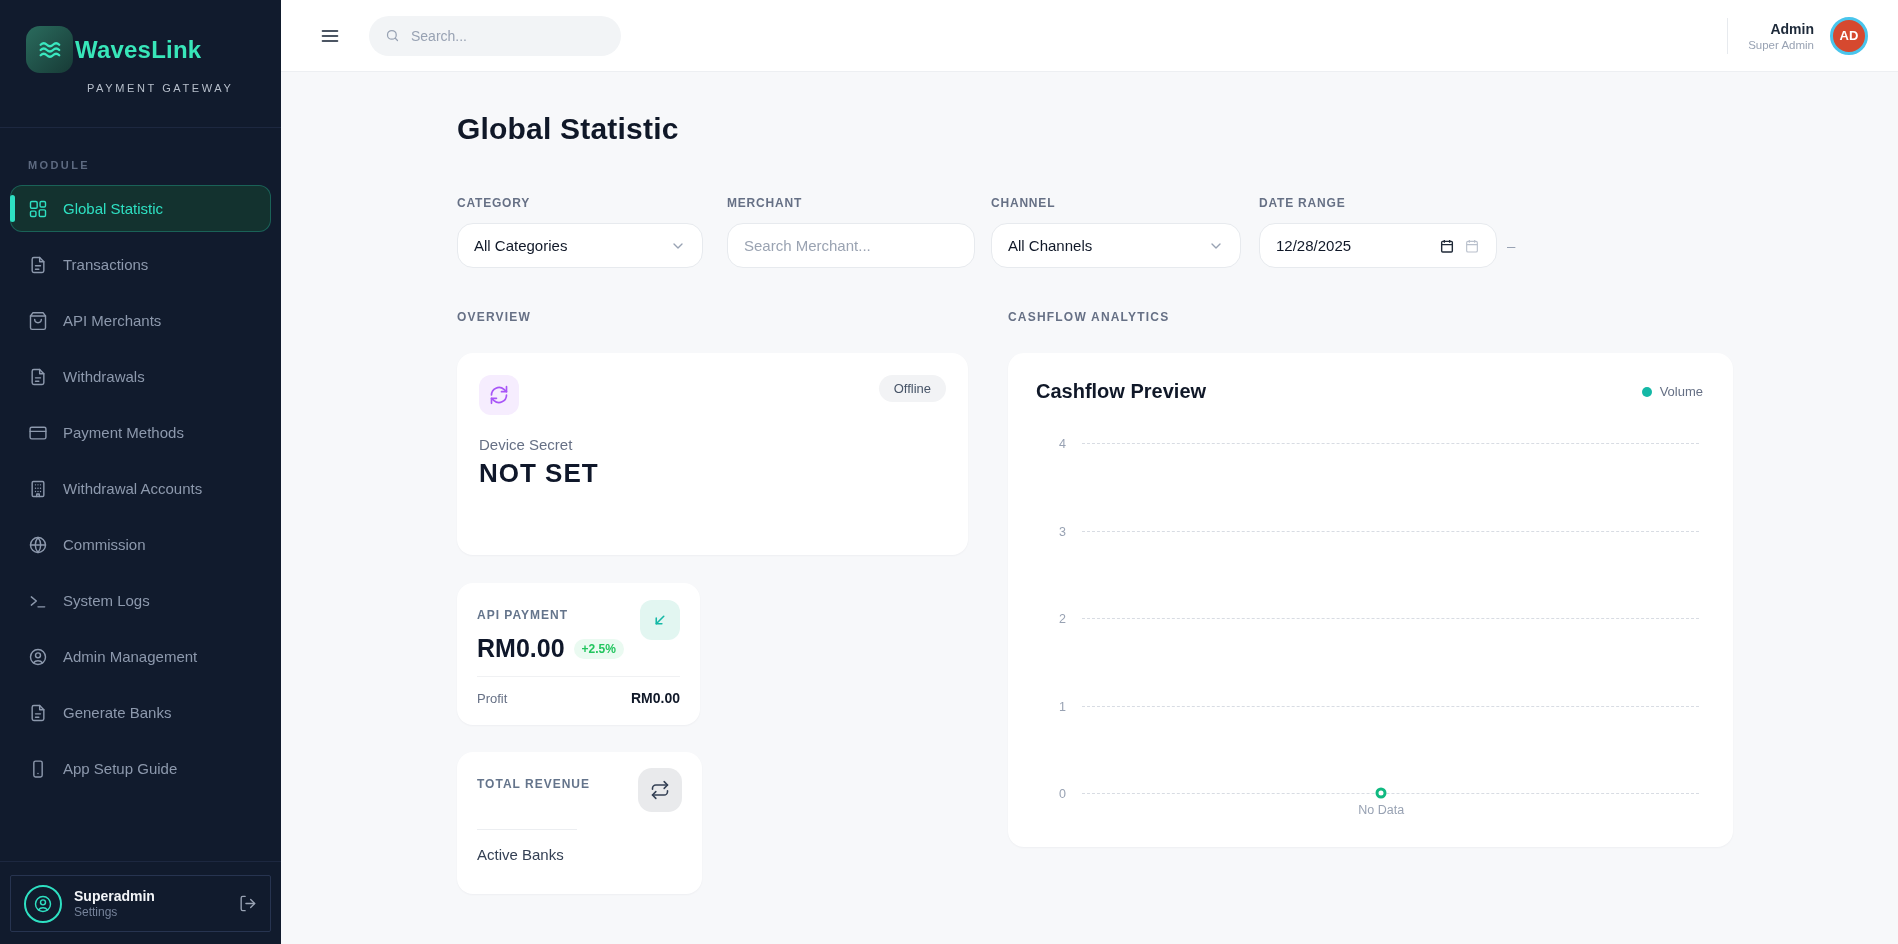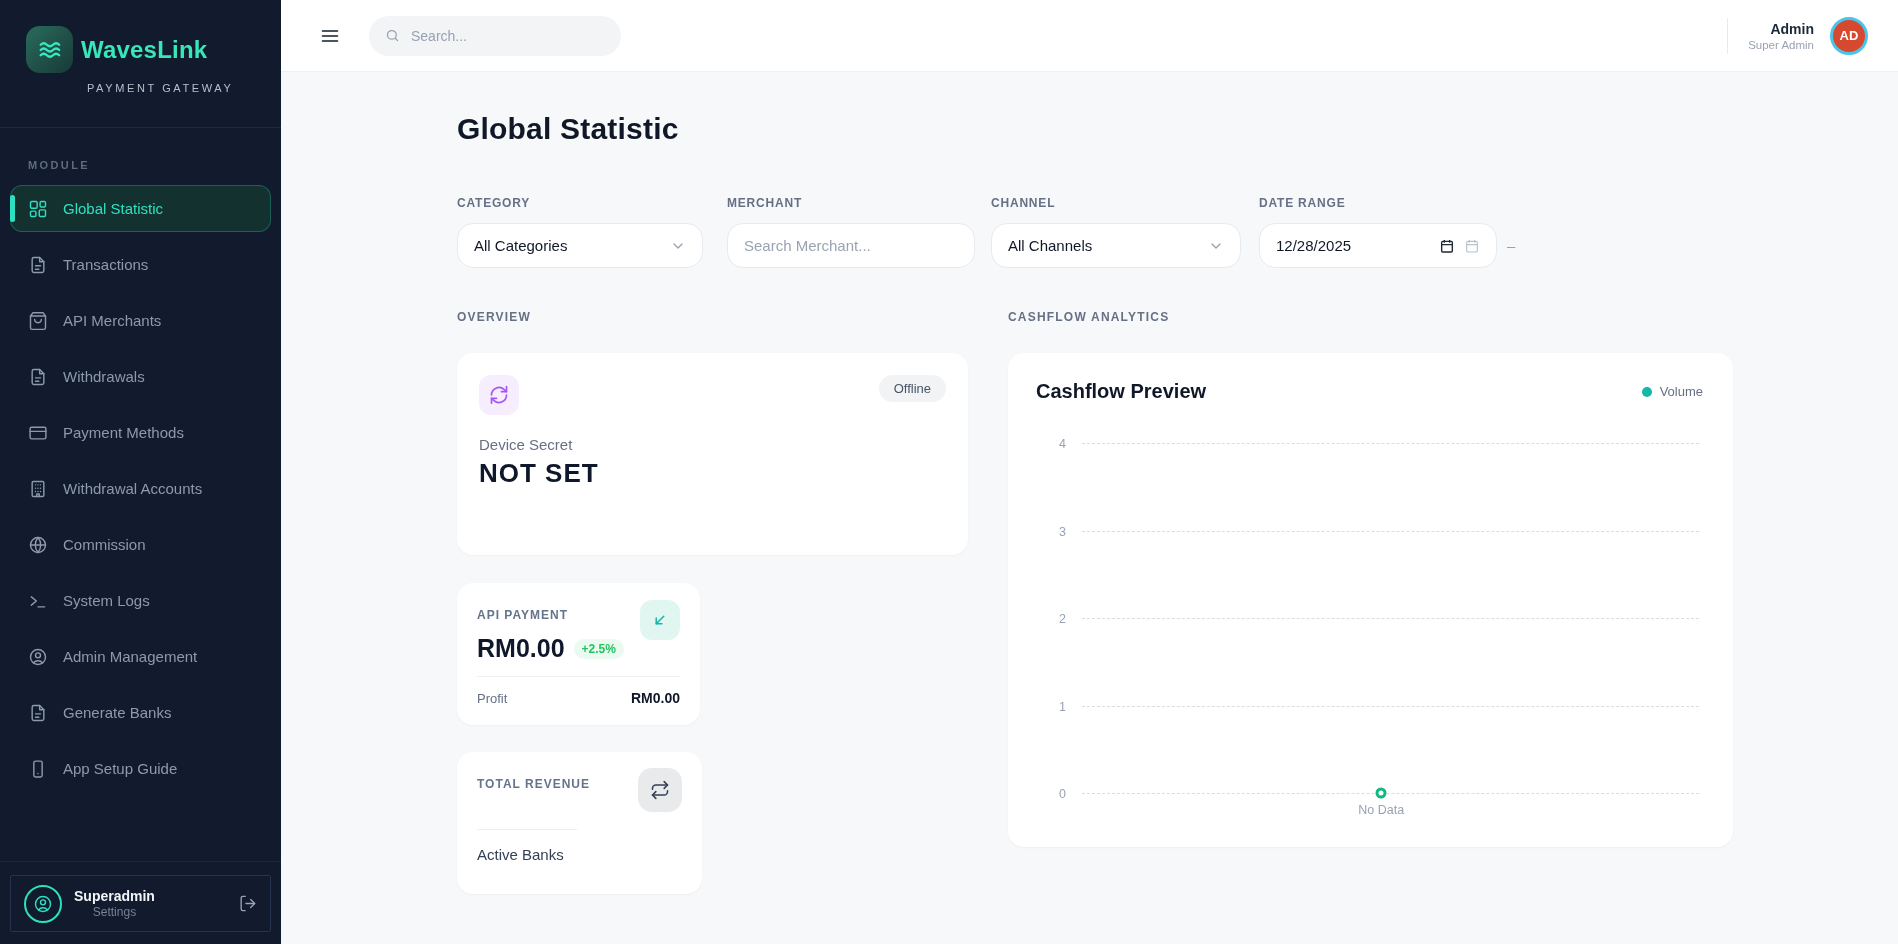--- a/index.html
+++ b/index.html
@@ -2,32 +2,32 @@
 <html><head>
 <meta charset="utf-8">
 <style>
   * { margin:0; padding:0; box-sizing:border-box; }
   html,body { width:1898px; height:944px; overflow:hidden; }
   body { font-family:"Liberation Sans", sans-serif; background:#f7f8fa; display:flex; color:#101828; }
 
   
   .sidebar { width:281px; min-width:281px; height:944px; background:#111b2d; display:flex; flex-direction:column; }
   .sb-header { padding:26px 24px 0 26px; height:128px; border-bottom:1px solid #1d2840; }
-  .logo-row { display:flex; align-items:center; gap:8px; }
+  .logo-row { display:flex; align-items:center; gap:2px; }
   .logo-box { width:47px; height:47px; border-radius:14px; background:linear-gradient(135deg,#2a6b5d,#173a36); display:flex; align-items:center; justify-content:center; }
   .brand-name { font-size:24px; font-weight:bold; color:#38e6b9; letter-spacing:.2px; }
   .tagline { margin:9px 0 0 61px; font-size:11px; letter-spacing:2.6px; color:#b7bfcb; }
   .module-label { padding:31px 0 14px 28px; font-size:11px; font-weight:bold; letter-spacing:2.4px; color:#5d6a80; }
   .nav { padding:0 10px; display:flex; flex-direction:column; gap:9px; }
   .nav-item { height:47px; display:flex; align-items:center; gap:15px; padding:0 17px; border-radius:12px; color:#8d99ad; font-size:15px; position:relative; cursor:pointer; border:1px solid transparent; }
   .nav-item svg { flex:0 0 auto; }
   .nav-item.active { background:#13322f; border:1px solid rgba(46,224,194,.28); color:#2ee0c2; }
   .nav-item.active::before { content:""; position:absolute; left:-1px; top:9px; bottom:9px; width:5px; border-radius:5px; background:#2ee0c2; }
   .sb-footer { margin-top:auto; border-top:1px solid #1d2840; padding:13px 10px 12px; }
-  .user-card { border:1px solid #273450; border-radius:2px; height:57px; display:flex; align-items:center; gap:12px; padding:0 13px; cursor:pointer;text-align:center; }
+  .user-card { border:1px solid #273450; border-radius:2px; height:57px; display:flex; align-items:center; gap:12px; padding:0 13px; cursor:pointer; }
   .user-avatar { width:38px; height:38px; border-radius:50%; border:2px solid #2ee0c2; display:flex; align-items:center; justify-content:center; color:#2ee0c2; }
   .user-name { color:#f3f5f8; font-size:14px; font-weight:bold; line-height:1.25; }
   .user-role { color:#76839a; font-size:12px; }
   .logout { margin-left:auto; color:#9aa4b5; display:flex; cursor:pointer; }
 
   
   .main { flex:1; display:flex; flex-direction:column; }
   .topbar { height:72px; background:#ffffff; border-bottom:1px solid #edeff2; display:flex; align-items:center; padding:0 30px 0 38px; }
   .hamburger { color:#4b5563; cursor:pointer; display:flex; margin-right:28px; }
   .search-pill { width:252px; height:40px; border-radius:20px; background:#f2f4f6; display:flex; align-items:center; gap:11px; padding:0 16px; color:#98a2b3; }

